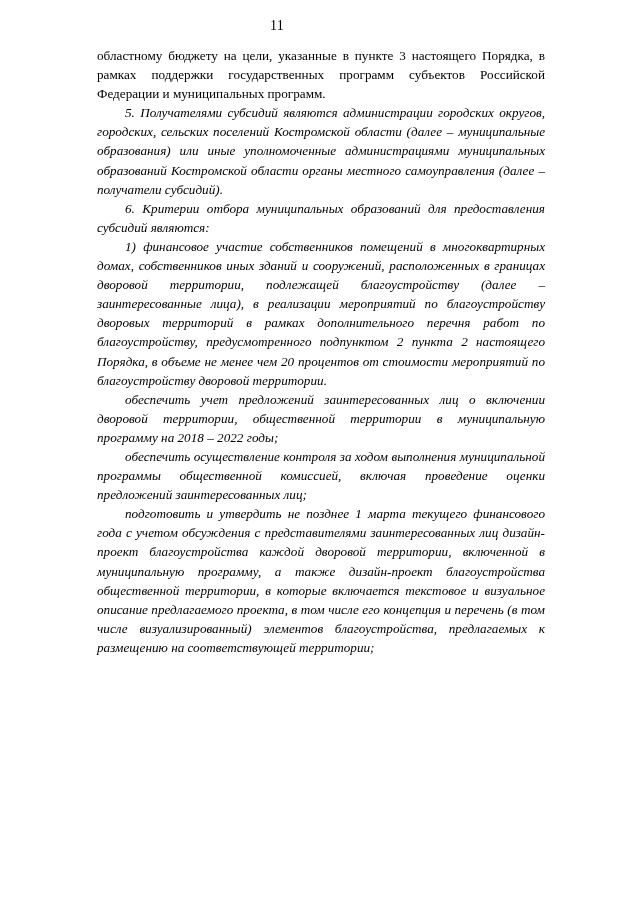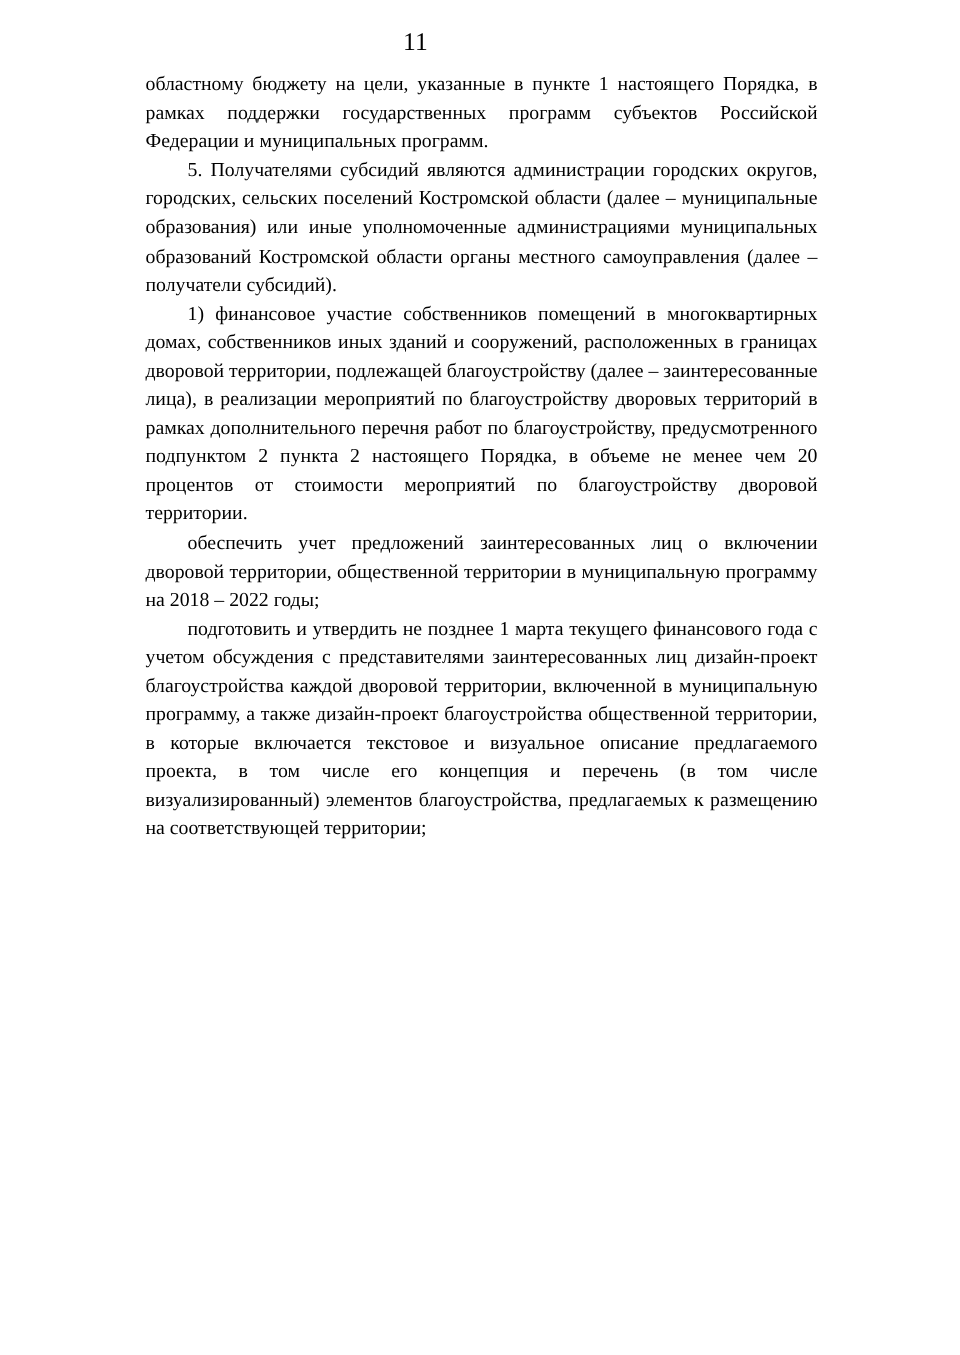--- a/index.html
+++ b/index.html
@@ -20,50 +20,53 @@
     box-sizing: border-box;
     padding: 0;
     overflow: hidden;
   }
   .page-number {
     position: absolute;
     top: 18px;
     left: 0;
     width: 554px;
     text-align: center;
-    font-size: 17px;
+    font-size: 14px;
     letter-spacing: 0.2px;
   }
   .body-text {
     position: absolute;
     top: 46px;
     left: 97px;
     width: 448px;
     font-size: 13.2px;
     line-height: 19.1px;
     text-align: justify;
     text-justify: inter-word;
   }
   .para {
     margin: 0;
     text-indent: 0;
   }
   .para.indent {
     text-indent: 28px;
+    font-style: italic;
   }
   
 </style>
 </head>
 <body>
 
 <div class="page">
 
   <div class="page-number">11</div>
 
   <div class="body-text">
-    <p class="para">областному бюджету на цели, указанные в пункте 1 настоящего Порядка, в рамках поддержки государственных программ субъектов Российской Федерации и муниципальных программ.</p>
+    <p class="para">областному бюджету на цели, указанные в пункте 3 настоящего Порядка, в рамках поддержки государственных программ субъектов Российской Федерации и муниципальных программ.</p>
     <p class="para indent">5. Получателями субсидий являются администрации городских округов, городских, сельских поселений Костромской области (далее – муниципальные образования) или иные уполномоченные администрациями муниципальных образований Костромской области органы местного самоуправления (далее – получатели субсидий).</p>
+    <p class="para indent">6. Критерии отбора муниципальных образований для предоставления субсидий являются:</p>
     <p class="para indent">1) финансовое участие собственников помещений в многоквартирных домах, собственников иных зданий и сооружений, расположенных в границах дворовой территории, подлежащей благоустройству (далее – заинтересованные лица), в реализации мероприятий по благоустройству дворовых территорий в рамках дополнительного перечня работ по благоустройству, предусмотренного подпунктом 2 пункта 2 настоящего Порядка, в объеме не менее чем 20 процентов от стоимости мероприятий по благоустройству дворовой территории.</p>
     <p class="para indent">обеспечить учет предложений заинтересованных лиц о включении дворовой территории, общественной территории в муниципальную программу на 2018 – 2022 годы;</p>
+    <p class="para indent">обеспечить осуществление контроля за ходом выполнения муниципальной программы общественной комиссией, включая проведение оценки предложений заинтересованных лиц;</p>
     <p class="para indent">подготовить и утвердить не позднее 1 марта текущего финансового года с учетом обсуждения с представителями заинтересованных лиц дизайн-проект благоустройства каждой дворовой территории, включенной в муниципальную программу, а также дизайн-проект благоустройства общественной территории, в которые включается текстовое и визуальное описание предлагаемого проекта, в том числе его концепция и перечень (в том числе визуализированный) элементов благоустройства, предлагаемых к размещению на соответствующей территории;</p>
   </div>
 
 </div>
 
 </body></html>

